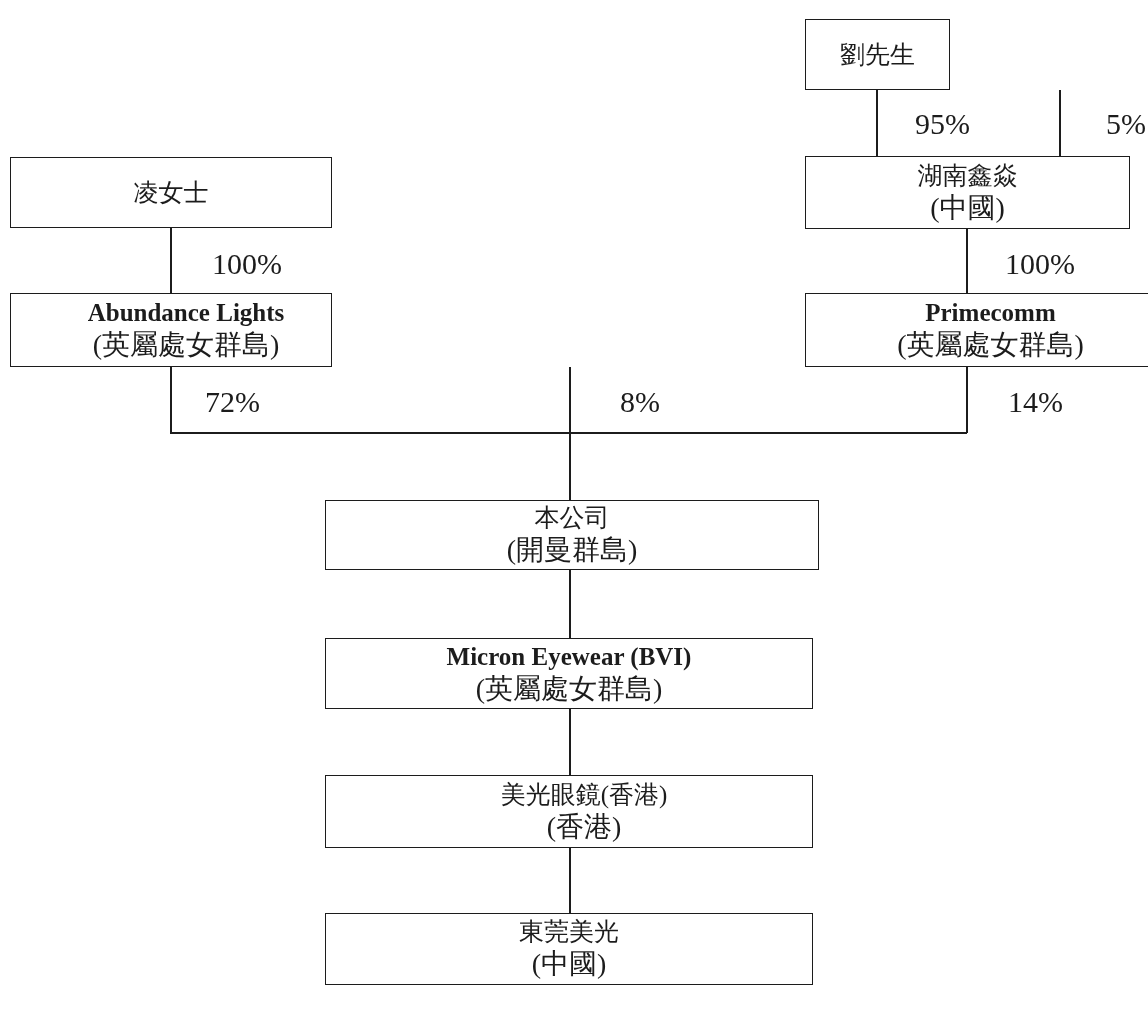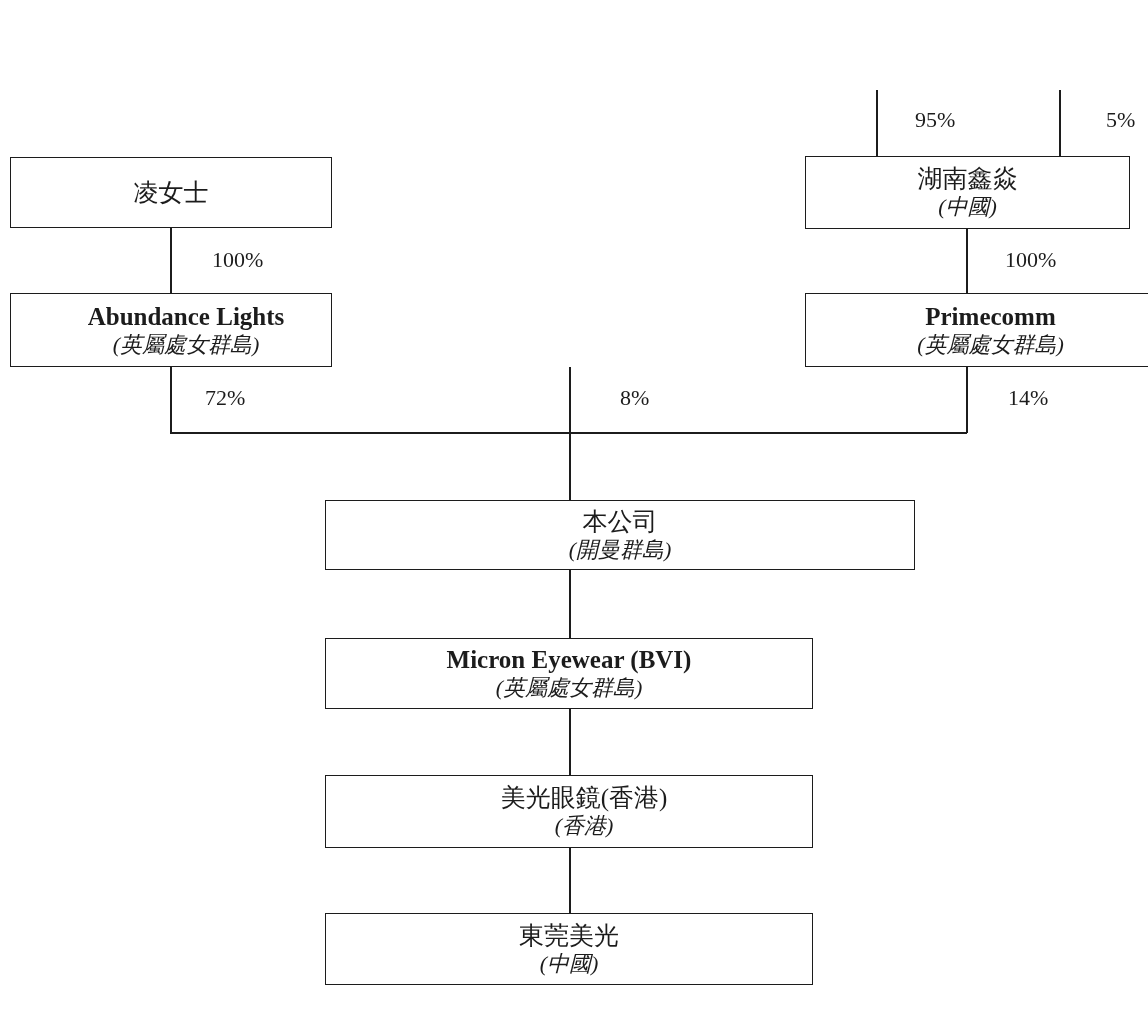--- a/index.html
+++ b/index.html
@@ -29,45 +29,44 @@
     line-height: 1.2;
   }
   .box .name {
     font-size: 25px;
     white-space: nowrap;
   }
   .box .name.en {
     font-weight: bold;
   }
   .box .jurisdiction {
-    font-size: 22px;
-    font-style: italic;
+    font-size: 28px;
     white-space: nowrap;
   }
   .line {
     position: absolute;
     background: #1c1c1c;
   }
   .line.v { width: 1.5px; }
   .line.h { height: 1.5px; }
   .pct {
     position: absolute;
-    font-size: 22px;
+    font-size: 30px;
     white-space: nowrap;
   }
 
   
   #box-liu        { left: 805px; top: 19px;  width: 145px; height: 71px; }
   #box-peng       { left: 988px; top: 19px;  width: 143px; height: 71px; }
   #box-hunan      { left: 805px; top: 156px; width: 325px; height: 73px; }
   #box-ling       { left: 10px;  top: 157px; width: 322px; height: 71px; }
   #box-abundance  { left: 10px;  top: 293px; width: 322px; height: 74px; padding-left: 30px; }
   #box-zhong      { left: 408px; top: 293px; width: 324px; height: 74px; }
   #box-primecomm  { left: 805px; top: 293px; width: 371px; height: 74px; }
-  #box-company    { left: 325px; top: 500px; width: 590px; height: 70px; }
+  #box-company    { left: 325px; top: 500px; width: 494px; height: 70px; }
   #box-micronbvi  { left: 325px; top: 638px; width: 488px; height: 71px; text-align: center; }
   #box-micronhk   { left: 325px; top: 775px; width: 488px; height: 73px; padding-left: 30px; }
   #box-dongguan   { left: 325px; top: 913px; width: 488px; height: 72px; }
 
   
   #ln-liu-v        { left: 876px;  top: 90px;  height: 67px; }
   #ln-peng-v       { left: 1059px; top: 90px;  height: 67px; }
   #ln-hunan-v      { left: 966px;  top: 229px; height: 64px; }
   #ln-ling-v       { left: 170px;  top: 228px; height: 65px; }
   #ln-abundance-v  { left: 170px;  top: 367px; height: 66px; }
@@ -105,20 +104,23 @@
   <div class="line v" id="ln-micronhk-v"></div>
 
   <div class="pct" id="pct-95">95%</div>
   <div class="pct" id="pct-5">5%</div>
   <div class="pct" id="pct-100l">100%</div>
   <div class="pct" id="pct-100r">100%</div>
   <div class="pct" id="pct-72">72%</div>
   <div class="pct" id="pct-8">8%</div>
   <div class="pct" id="pct-20">14%</div>
 
+  <div class="box" id="box-liu">
+    <div class="name">劉先生</div>
+  </div>
 
 
   <div class="box" id="box-hunan">
     <div class="name">湖南鑫焱</div>
     <div class="jurisdiction">(中國)</div>
   </div>
 
   <div class="box" id="box-ling">
     <div class="name">凌女士</div>
   </div>

